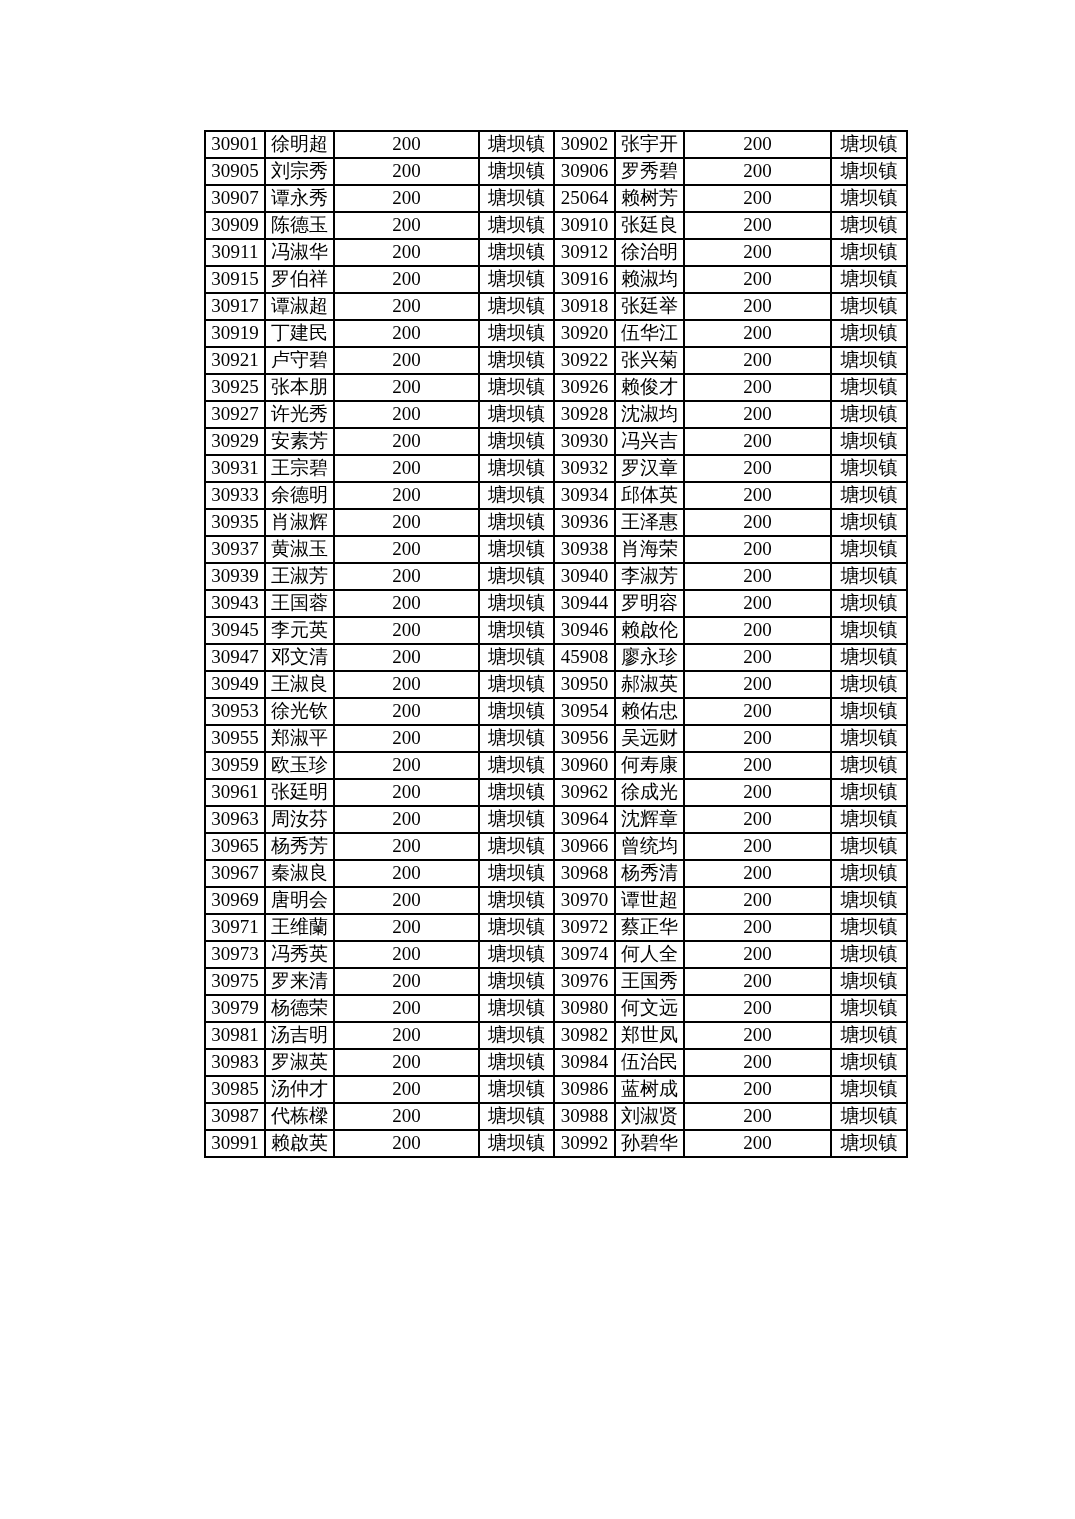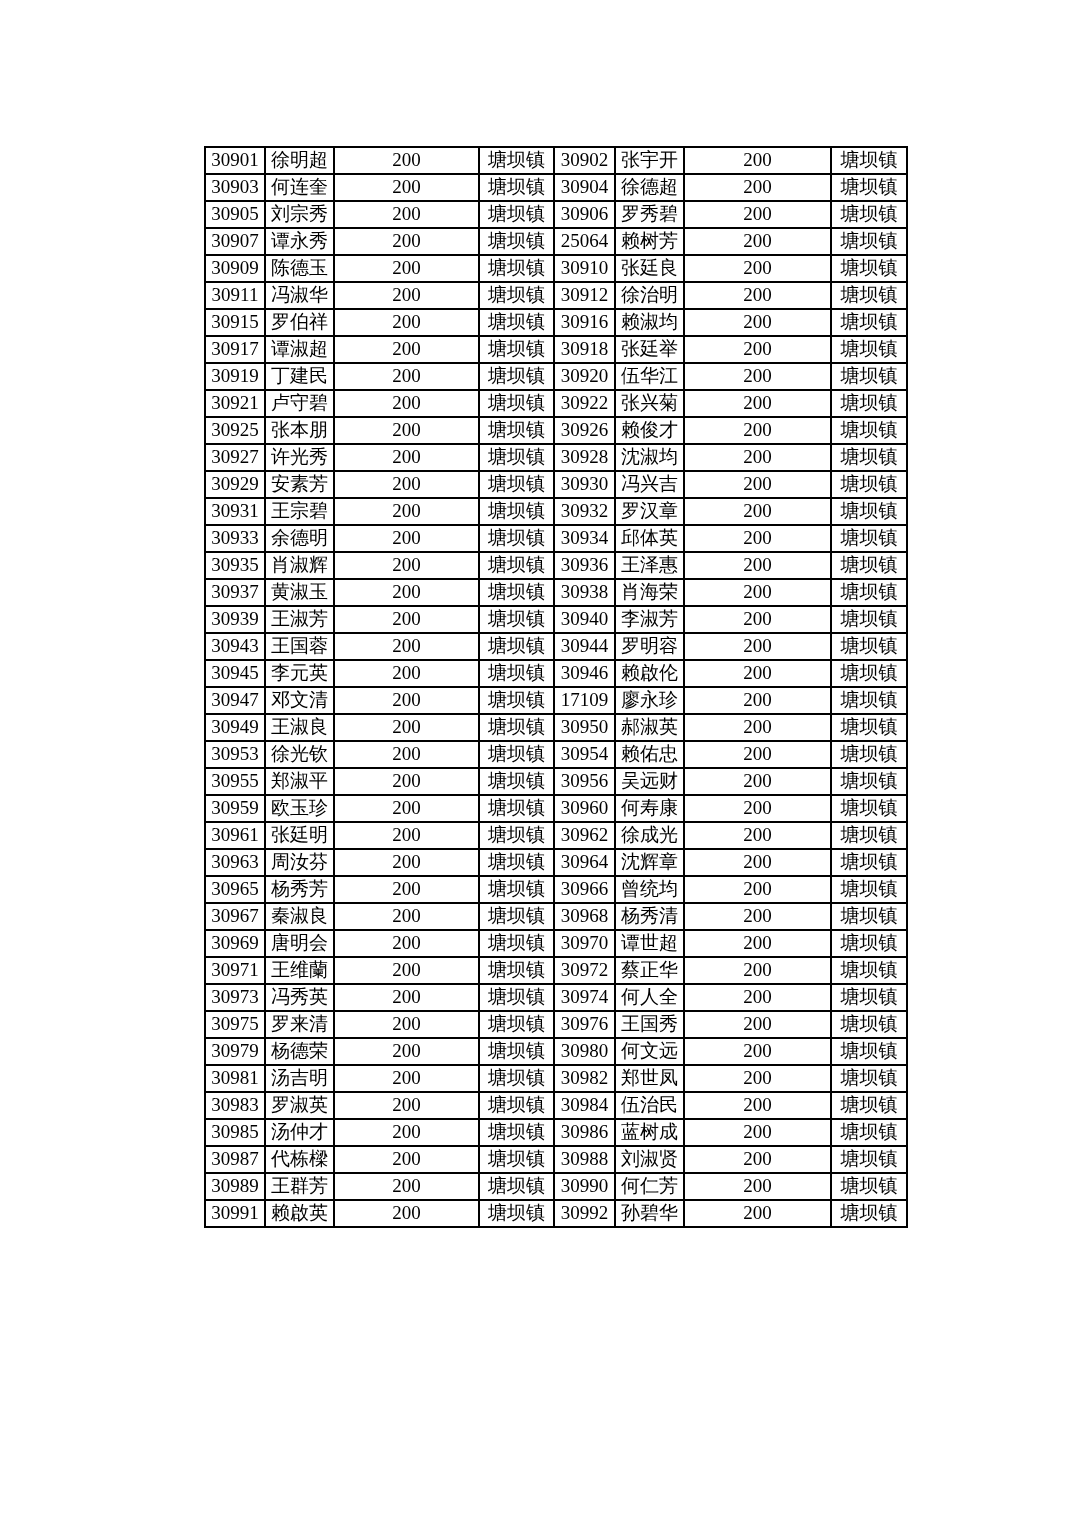--- a/index.html
+++ b/index.html
@@ -10,21 +10,21 @@
   body {
     width: 1075px;
     height: 1519px;
     position: relative;
     font-family: "Liberation Serif", "DejaVu Serif", serif;
     color: #000000;
   }
   .table-wrap {
     position: absolute;
     left: 176px;
-    top: 146px;
+    top: 130px;
     padding-left: 28px;
   }
   table.roster {
     border-collapse: collapse;
     table-layout: fixed;
   }
   table.roster td {
     border: 2px solid #000000;
     height: 25px;
     padding: 0;
@@ -64,30 +64,20 @@
           <td>30901</td>
           <td>徐明超</td>
           <td>200</td>
           <td>塘坝镇</td>
           <td>30902</td>
           <td>张宇开</td>
           <td>200</td>
           <td>塘坝镇</td>
         </tr>
         <tr>
-          <td>30903</td>
-          <td>何连奎</td>
-          <td>200</td>
-          <td>塘坝镇</td>
-          <td>30904</td>
-          <td>徐德超</td>
-          <td>200</td>
-          <td>塘坝镇</td>
-        </tr>
-        <tr>
           <td>30905</td>
           <td>刘宗秀</td>
           <td>200</td>
           <td>塘坝镇</td>
           <td>30906</td>
           <td>罗秀碧</td>
           <td>200</td>
           <td>塘坝镇</td>
         </tr>
         <tr>
@@ -258,21 +248,21 @@
           <td>30946</td>
           <td>赖啟伦</td>
           <td>200</td>
           <td>塘坝镇</td>
         </tr>
         <tr>
           <td>30947</td>
           <td>邓文清</td>
           <td>200</td>
           <td>塘坝镇</td>
-          <td>17109</td>
+          <td>45908</td>
           <td>廖永珍</td>
           <td>200</td>
           <td>塘坝镇</td>
         </tr>
         <tr>
           <td>30949</td>
           <td>王淑良</td>
           <td>200</td>
           <td>塘坝镇</td>
           <td>30950</td>
@@ -430,30 +420,20 @@
           <td>200</td>
           <td>塘坝镇</td>
         </tr>
         <tr>
           <td>30987</td>
           <td>代栋樑</td>
           <td>200</td>
           <td>塘坝镇</td>
           <td>30988</td>
           <td>刘淑贤</td>
-          <td>200</td>
-          <td>塘坝镇</td>
-        </tr>
-        <tr>
-          <td>30989</td>
-          <td>王群芳</td>
-          <td>200</td>
-          <td>塘坝镇</td>
-          <td>30990</td>
-          <td>何仁芳</td>
           <td>200</td>
           <td>塘坝镇</td>
         </tr>
         <tr>
           <td>30991</td>
           <td>赖啟英</td>
           <td>200</td>
           <td>塘坝镇</td>
           <td>30992</td>
           <td>孙碧华</td>

